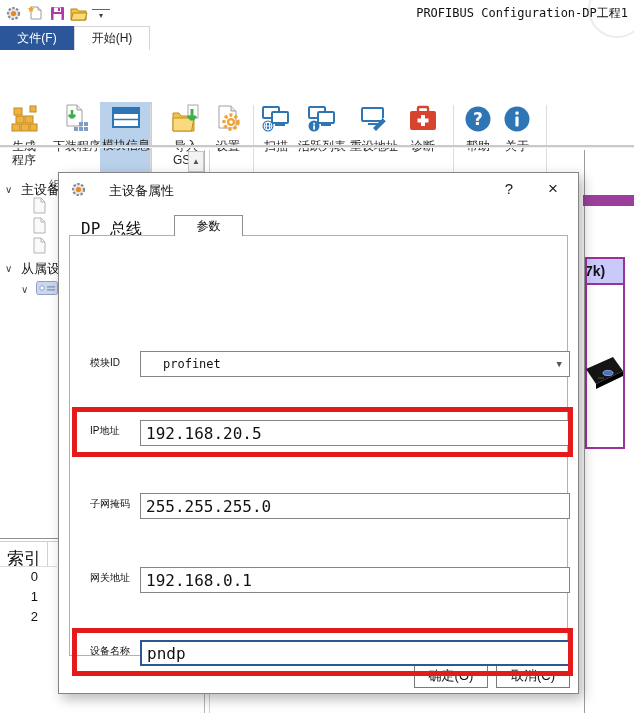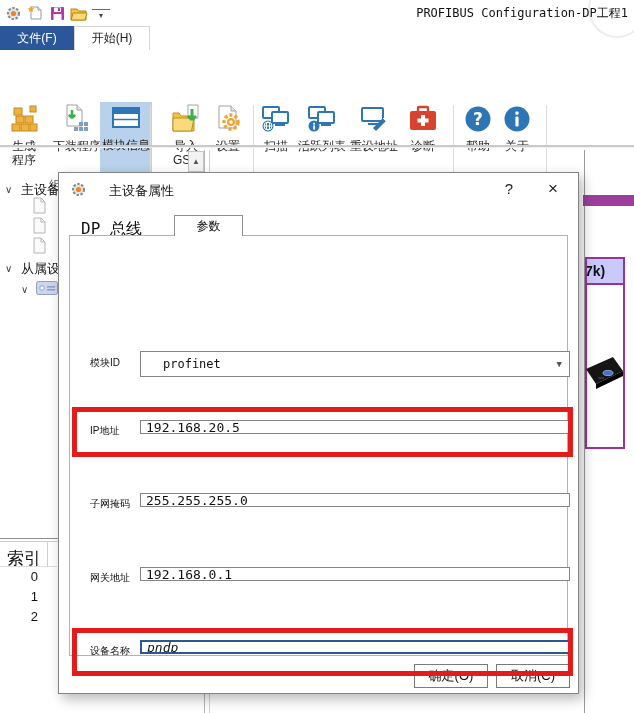--- a/index.html
+++ b/index.html
@@ -54,29 +54,29 @@
   .dlg-title{position:absolute;left:32px;top:9px;font-size:13px;color:#111;margin-left:18px;}
   .dlg-sysbtn{position:absolute;top:5px;width:24px;height:21px;display:flex;align-items:center;justify-content:center;
               font-size:15px;color:#222;background:transparent;border:none;}
   .dlg-tab-inactive{position:absolute;left:22px;top:46px;width:80px;font-size:16px;color:#111;}
   .dlg-tab-active{position:absolute;left:115px;top:42px;width:69px;height:21px;background:#fff;
                   border:1px solid #8f8f8f;border-bottom:none;box-sizing:border-box;z-index:3;
                   display:flex;align-items:center;justify-content:center;font-size:12px;color:#111;}
   .dlg-content{position:absolute;left:10px;top:62px;width:499px;height:421px;border:1px solid #b2b2b2;
                box-sizing:border-box;background:#fff;z-index:2;}
   .fld-label{position:absolute;left:20px;font-size:10px;color:#111;white-space:nowrap;}
-  .fld-input{position:absolute;left:70px;width:430px;height:14px;box-sizing:border-box;border:1px solid #848484;
-             font-size:13px;padding:0 5px;background:#fff;color:#111;outline:none;}
+  .fld-input{position:absolute;left:70px;width:430px;height:26px;box-sizing:border-box;border:1px solid #848484;
+             font-size:16px;padding:0 5px;background:#fff;color:#111;outline:none;}
   .combo{position:absolute;left:70px;top:115px;width:430px;height:26px;box-sizing:border-box;border:1px solid #848484;
          background:#fff;display:flex;align-items:center;padding:0 22px;font-size:12px;color:#111;}
   .combo-arrow{position:absolute;right:7px;top:7px;font-size:9px;color:#555;}
   .redbox{position:absolute;left:2px;width:501px;border:5px solid #e31b1b;box-sizing:border-box;z-index:5;pointer-events:none;}
   .dlg-btn{position:absolute;top:491px;width:74px;height:24px;background:#fff;border:1px solid #7a7a7a;
            font-size:13px;color:#111;font-family:"Liberation Sans",sans-serif;}
-  .focus-blue{border:2px solid #2b5797 !important;font-style:italic;}
+  .focus-blue{border:2px solid #2b5797 !important;}
 </style>
 </head>
 <body>
 
 <div id="app">
 
   <div class="abs titlebar">
     <div class="abs watermark"></div>
     <div class="abs qat-icon" style="left:4px">
       <svg width="15" height="15" viewBox="0 0 15 15">

